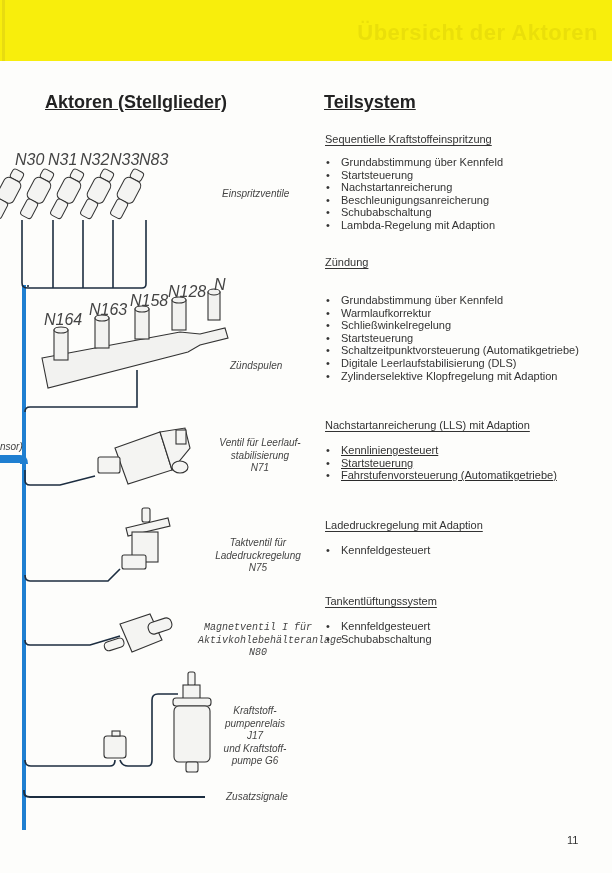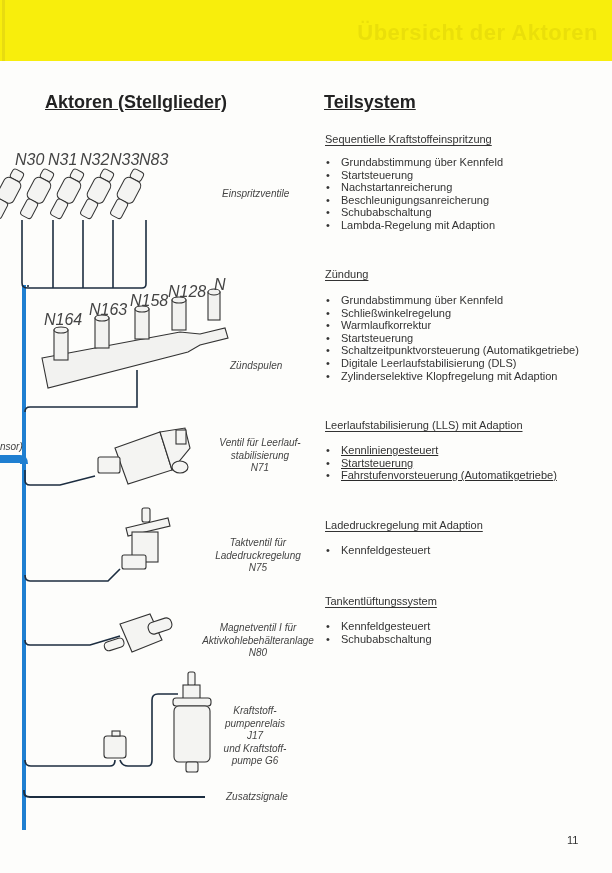--- a/index.html
+++ b/index.html
@@ -179,21 +179,21 @@
   <div>stabilisierung</div>
   <div>N71</div>
 </div>
 
 <div class="label" style="left:208px; top:537px; width:100px;">
   <div>Taktventil für</div>
   <div>Ladedruckregelung</div>
   <div>N75</div>
 </div>
 
-<div class="label" style="left:198px; top:622px; width:120px;">
+<div class="label" style="left:198px; top:622px; width:120px;font-family:Liberation Mono, monospace;">
   <div>Magnetventil I für</div>
   <div>Aktivkohlebehälteranlage</div>
   <div>N80</div>
 </div>
 
 <div class="label" style="left:215px; top:705px; width:80px;">
   <div>Kraftstoff-</div>
   <div>pumpenrelais</div>
   <div>J17</div>
   <div>und Kraftstoff-</div>
@@ -205,32 +205,32 @@
 <div class="section-title" style="top:133px;">Sequentielle Kraftstoffeinspritzung</div>
 <ul class="bullets" style="top:156px;">
   <li>Grundabstimmung über Kennfeld</li>
   <li>Startsteuerung</li>
   <li>Nachstartanreicherung</li>
   <li>Beschleunigungsanreicherung</li>
   <li>Schubabschaltung</li>
   <li>Lambda-Regelung mit Adaption</li>
 </ul>
 
-<div class="section-title" style="top:268px;">Zündung</div>
+<div class="section-title" style="top:256px;">Zündung</div>
 <ul class="bullets" style="top:294px;">
   <li>Grundabstimmung über Kennfeld</li>
+  <li>Warmlaufkorrektur</li>
   <li>Schließwinkelregelung</li>
-  <li>Warmlaufkorrektur</li>
   <li>Startsteuerung</li>
   <li>Schaltzeitpunktvorsteuerung (Automatikgetriebe)</li>
   <li>Digitale Leerlaufstabilisierung (DLS)</li>
   <li>Zylinderselektive Klopfregelung mit Adaption</li>
 </ul>
 
-<div class="section-title" style="top:419px;">Leerlaufstabilisierung (LLS) mit Adaption</div>
+<div class="section-title" style="top:419px;">Nachstartanreicherung (LLS) mit Adaption</div>
 <ul class="bullets" style="top:444px;text-decoration:underline;">
   <li>Kennliniengesteuert</li>
   <li>Startsteuerung</li>
   <li>Fahrstufenvorsteuerung (Automatikgetriebe)</li>
 </ul>
 
 <div class="section-title" style="top:519px;">Ladedruckregelung mit Adaption</div>
 <ul class="bullets" style="top:544px;">
   <li>Kennfeldgesteuert</li>
 </ul>

